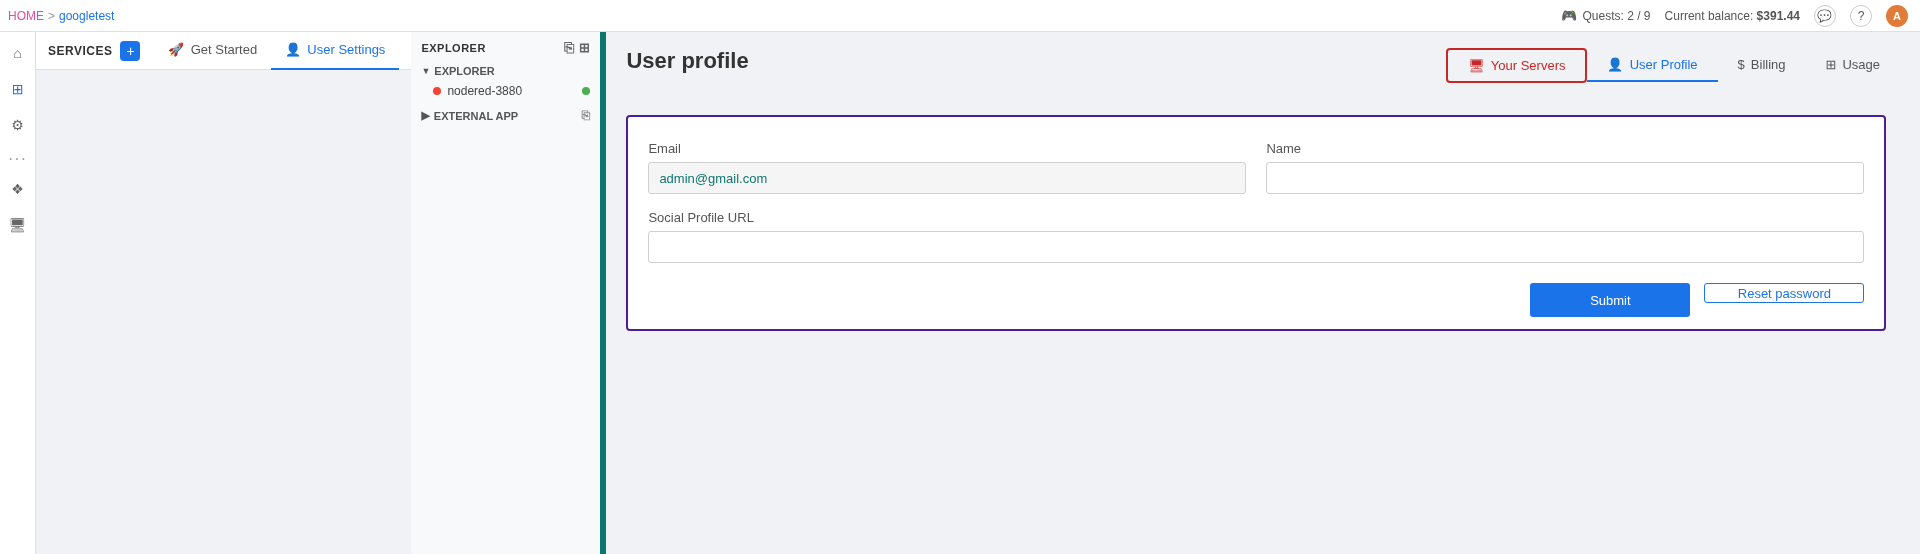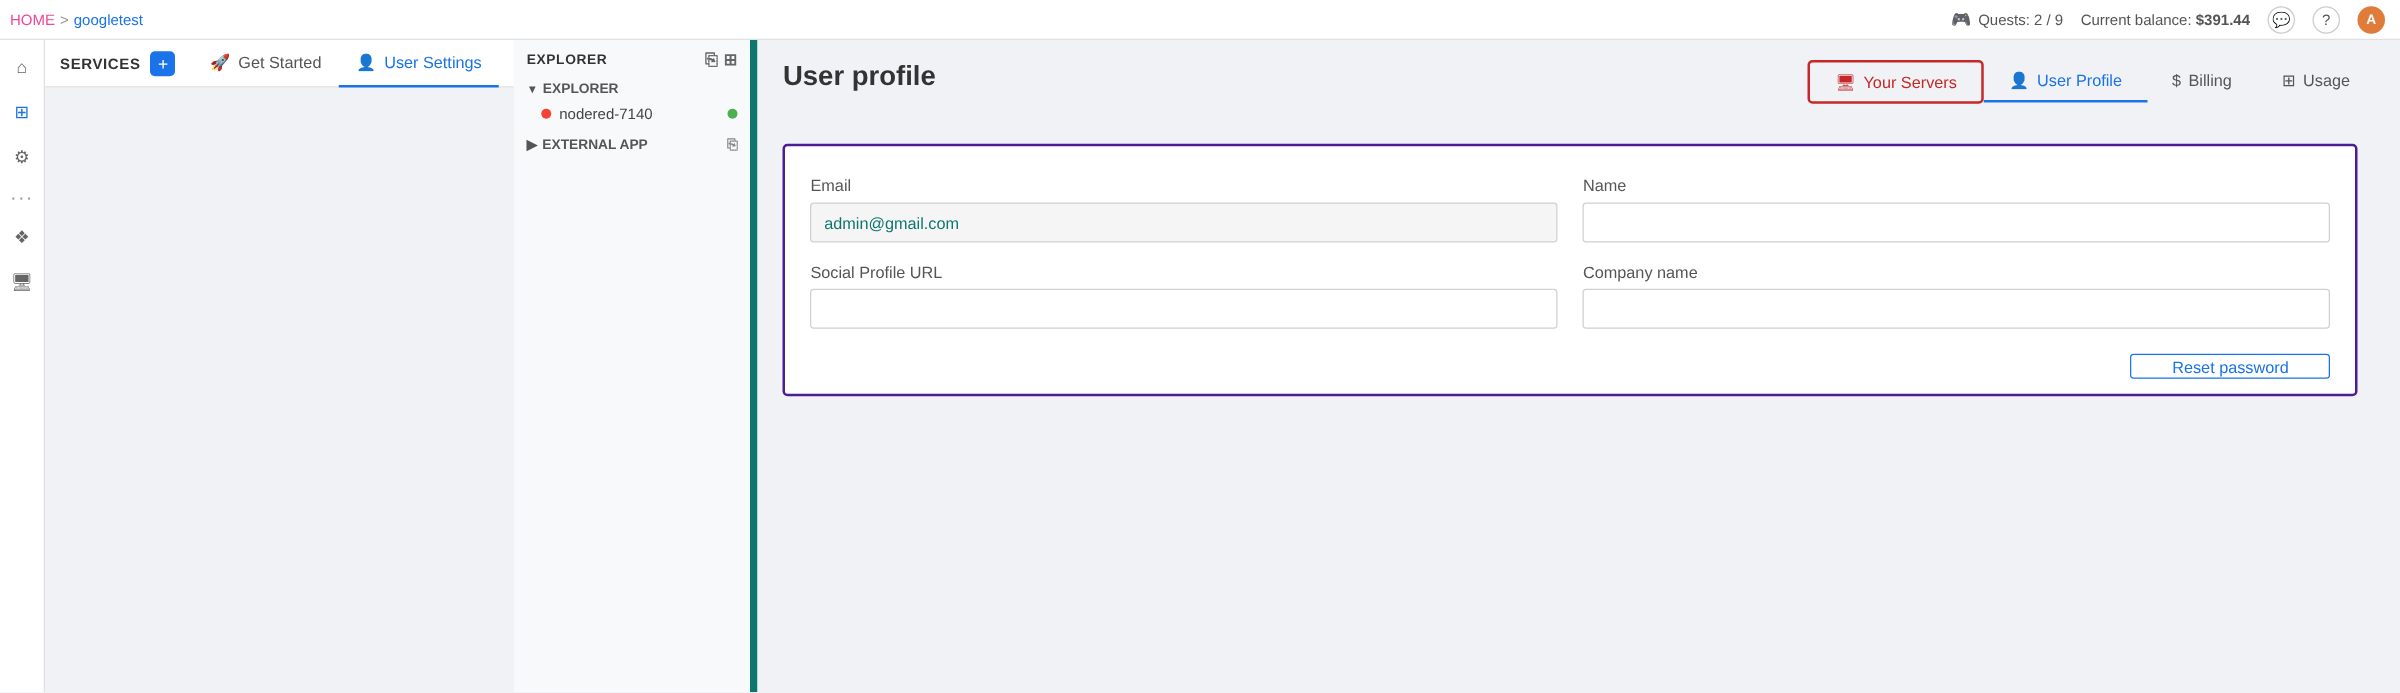--- a/index.html
+++ b/index.html
@@ -335,21 +335,21 @@
             <span class="explorer-header-btn">⎘</span>
             <span class="explorer-header-btn">⊞</span>
           </div>
         </div>
         <div class="explorer-section-label">
           <span class="chevron">▼</span>
           <span>EXPLORER</span>
         </div>
         <div class="explorer-item">
           <span class="dot-red"></span>
-          <span>nodered-7140</span>
+          <span>nodered-3880</span>
           <span class="dot-green" style="margin-left:auto;"></span>
         </div>
         <div class="explorer-section2-label">
           <span class="chevron">▶</span>
           <span>EXTERNAL APP</span>
           <span class="ext-icon">⎘</span>
         </div>
       </div>
 
       <div class="main-content">
@@ -386,26 +386,23 @@
               <div class="form-group">
                 <label class="form-label">Name</label>
                 <input class="form-input" type="text" style="">
               </div>
             </div>
             <div class="form-row">
               <div class="form-group">
                 <label class="form-label">Social Profile URL</label>
                 <input class="form-input" type="text" style="">
               </div>
-              <div class="form-group">
-                <label class="form-label">Company name</label>
-                <input class="form-input" type="text" style="">
-              </div>
             </div>
             <div class="form-actions">
+              <button class="btn-submit">Submit</button>
               <button class="btn-reset">Reset password</button>
             </div>
           </div>
 
         </div>
       </div>
     </div>
   </div>
 </div>
 

